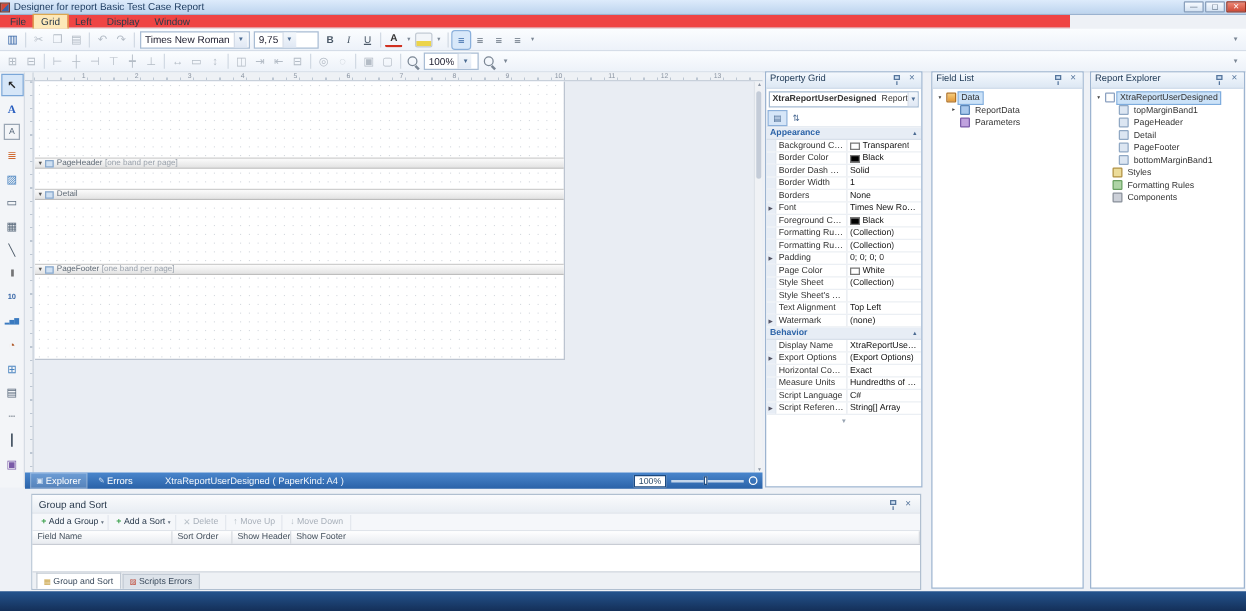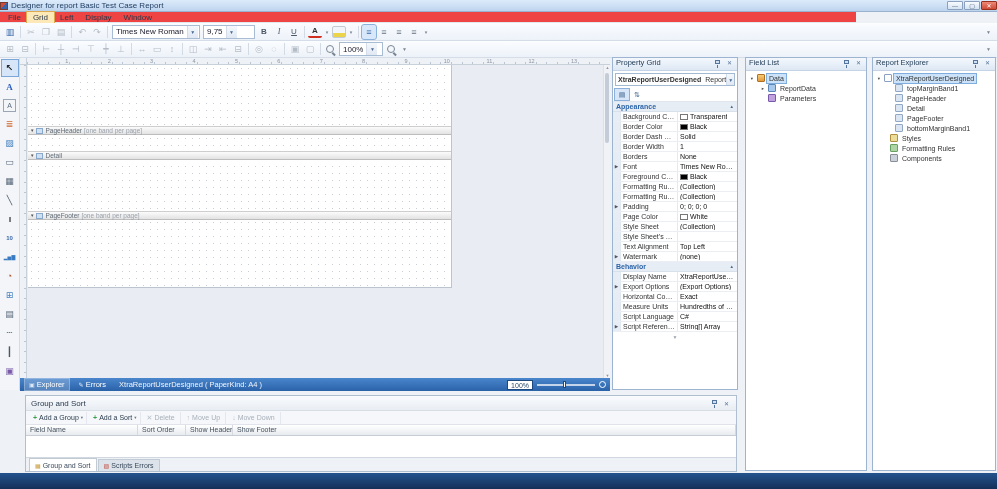--- a/index.html
+++ b/index.html
@@ -89,21 +89,21 @@
 .vscroll{position:absolute;right:0;top:0;width:7px;height:313px;background:#f0f2f5;border-left:1px solid #dde2e8}
 .vthumb{position:absolute;top:8px;left:1px;width:4px;height:70px;background:#c4ccd8;border-radius:2px}
 .varr{position:absolute;left:0;width:7px;font-size:4px;color:#8a94a2;text-align:center}
 .varr.up{top:0}.varr.dn{bottom:0}
 
 
 .dstatus{position:absolute;left:20px;top:378px;width:590px;height:13px;background:linear-gradient(#4a86cc,#2a62a8);display:flex;align-items:center;color:#fff;font-size:7.5px;padding:0 4px;gap:4px}
 .dtab{display:flex;align-items:center;gap:2px;padding:0 5px;height:13px;color:#fff}
 .dtab .dticon{font-size:6px;color:#dce8f6}
 .dtab.active{background:rgba(255,255,255,.2);box-shadow:inset 0 0 0 1px rgba(255,255,255,.25)}
-.dinfo{margin-left:4px;white-space:nowrap;color:#f0f5fb}
+.dinfo{margin-left:17px;white-space:nowrap;color:#f0f5fb}
 .dzoom{margin-left:auto;display:flex;align-items:center;gap:4px}
 .zbox{background:#fff;color:#2a4a6a;border:1px solid #1c4a80;padding:0 3px;height:10px;line-height:9px;font-size:7px}
 .ztrack{position:relative;width:58px;height:2px;background:rgba(255,255,255,.7)}
 .zthumb{position:absolute;left:26px;top:-2.5px;width:3px;height:7px;background:#fff;border:1px solid #1c4a80}
 .zend{width:7px;height:7px;border:1px solid #fff;border-radius:50%;flex:none}
 
 
 .panel{position:absolute;background:#fff;border:1px solid #9db4d0;display:flex;flex-direction:column;overflow:hidden}
 .p-propgrid{left:612px;top:57px;width:126px;height:333px}
 .p-fieldlist{left:745px;top:57px;width:122px;height:414px}

